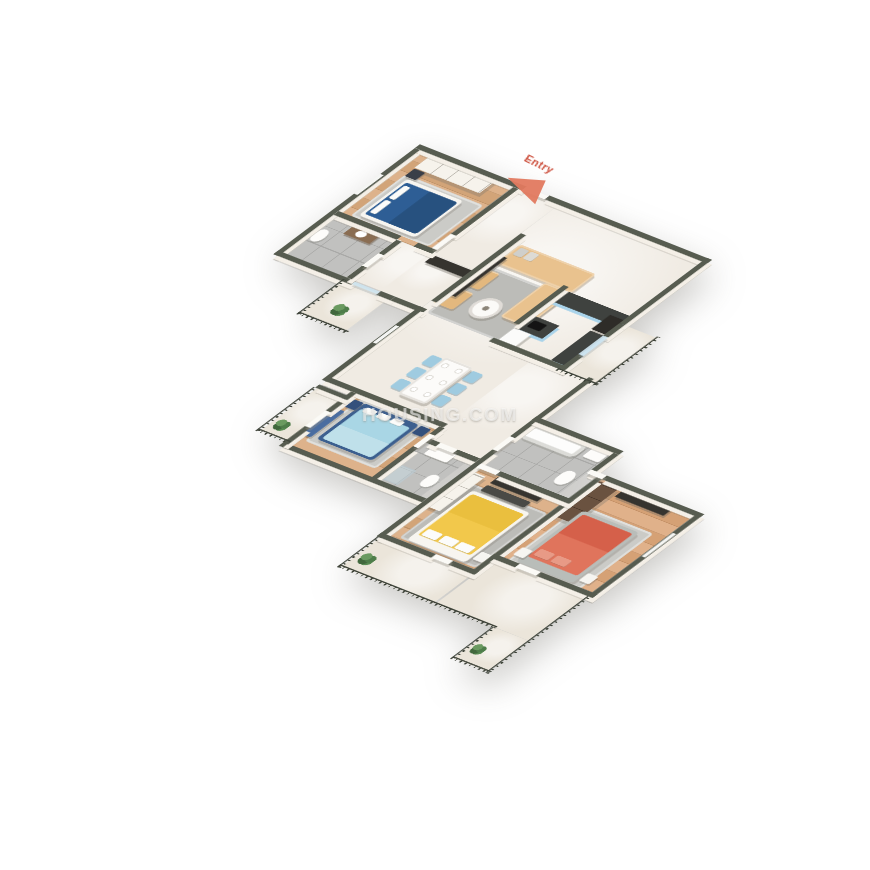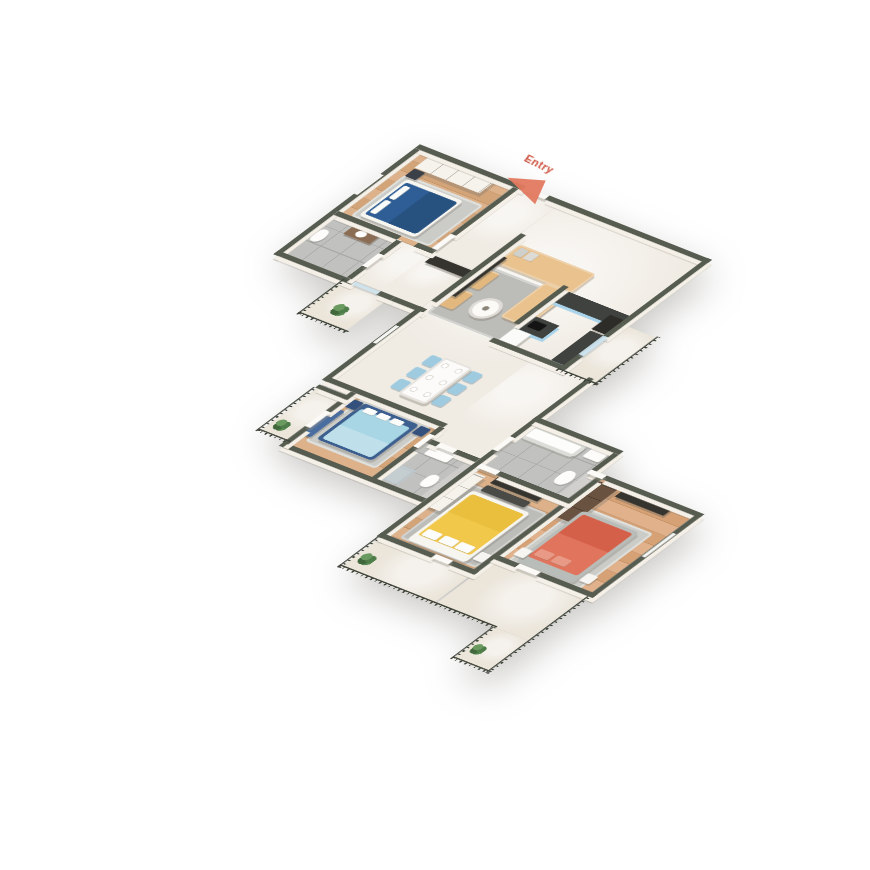--- a/index.html
+++ b/index.html
@@ -279,18 +279,19 @@
     <div style="left:750px;top:896px;width:34px;height:34px">
       <div class="plant-leaves" style="left:0;top:0;width:34px;height:34px"></div>
     </div>
     <div style="left:1112px;top:996px;width:30px;height:30px">
       <div class="plant-leaves" style="left:0;top:0;width:30px;height:30px"></div>
     </div>
 
   </div>
   </div>
 
+  <div class="watermark">HOUSING.COM</div>
 
   <div class="entry-marker">
     <div class="entry-tri"></div>
     <div class="entry-label">Entry</div>
   </div>
 </div>
 
 </body></html>

